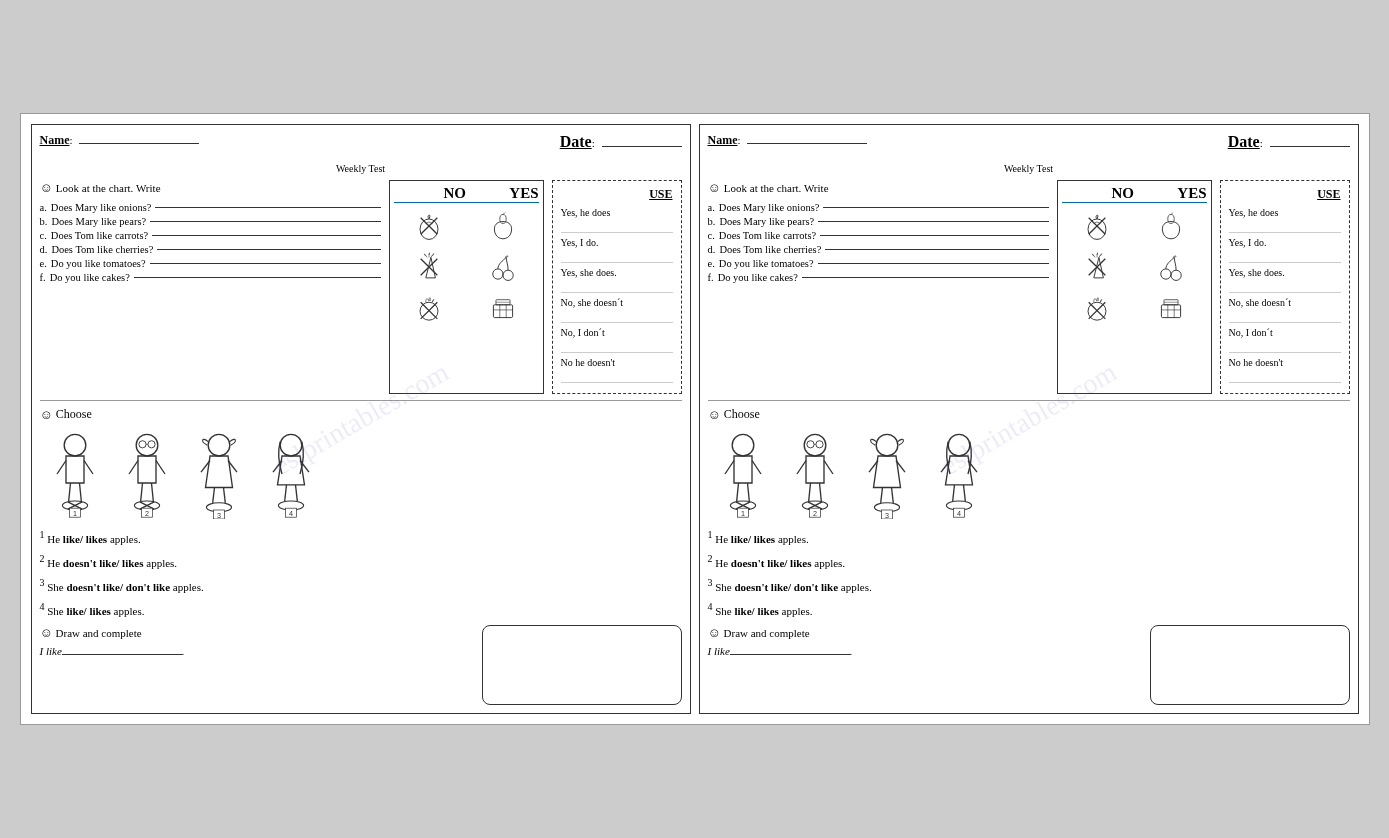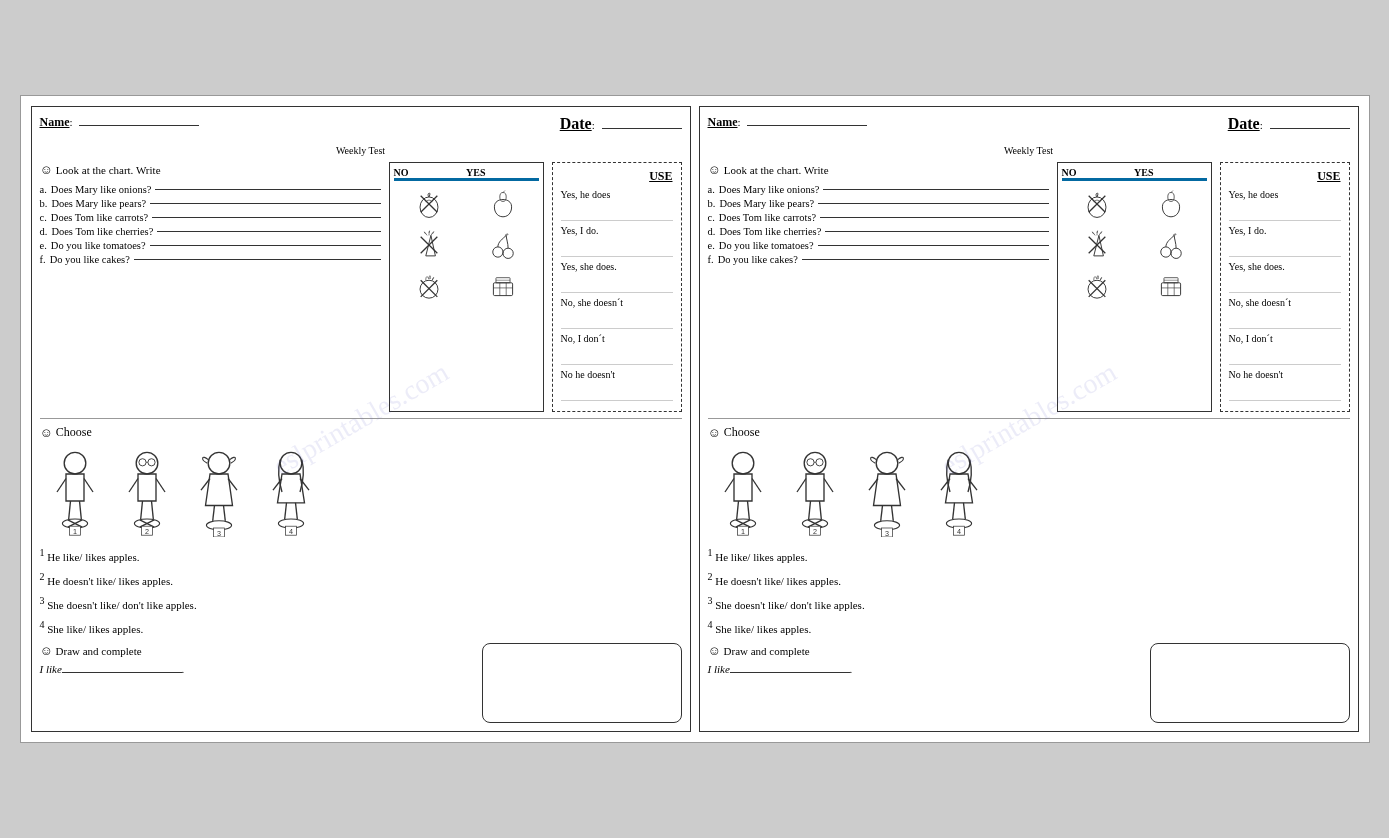--- a/index.html
+++ b/index.html
@@ -91,25 +91,25 @@
     }
     .chart-box {
       border: 1.5px solid #333;
       padding: 4px;
       width: 155px;
       flex-shrink: 0;
     }
     .chart-header {
       display: grid;
       grid-template-columns: 1fr 1fr;
-      text-align: left;
+      text-align: right;
       font-weight: bold;
-      font-size: 10px;
+      font-size: 15px;
       margin-bottom: 4px;
-      border-bottom: 3px solid #0369a1;
+      border-bottom: 1px solid #0369a1;
     }
     .chart-row {
       display: grid;
       grid-template-columns: 1fr 1fr;
       gap: 2px;
       margin-bottom: 3px;
       align-items: center;
     }
     .chart-cell {
       display: flex;
@@ -132,21 +132,21 @@
       font-weight: bold;
       text-align: right;
       font-size: 12px;
       margin-bottom: 5px;
       text-decoration: underline;
     }
     .use-item {
       font-size: 10px;
       margin-bottom: 4px;
       border-bottom: 1px solid #ccc;
-      padding-bottom: 20px;
+      padding-bottom: 14px;
     }
     .section-divider {
       border-top: 1px solid #999;
       margin: 6px 0;
     }
     .choose-section {
       margin-top: 6px;
     }
     .choose-label {
       font-size: 12px;
@@ -175,21 +175,21 @@
     .sentence-row {
       font-size: 11px;
       margin-bottom: 4px;
       line-height: 1.5;
     }
     .sentence-num {
       font-size: 10px;
       vertical-align: super;
     }
     .bold-choice {
-      font-weight: normal;
+      font-weight: bold;
     }
     .draw-section {
       margin-top: 6px;
       display: flex;
       gap: 8px;
       align-items: flex-start;
     }
     .draw-left {
       flex: 1;
     }

